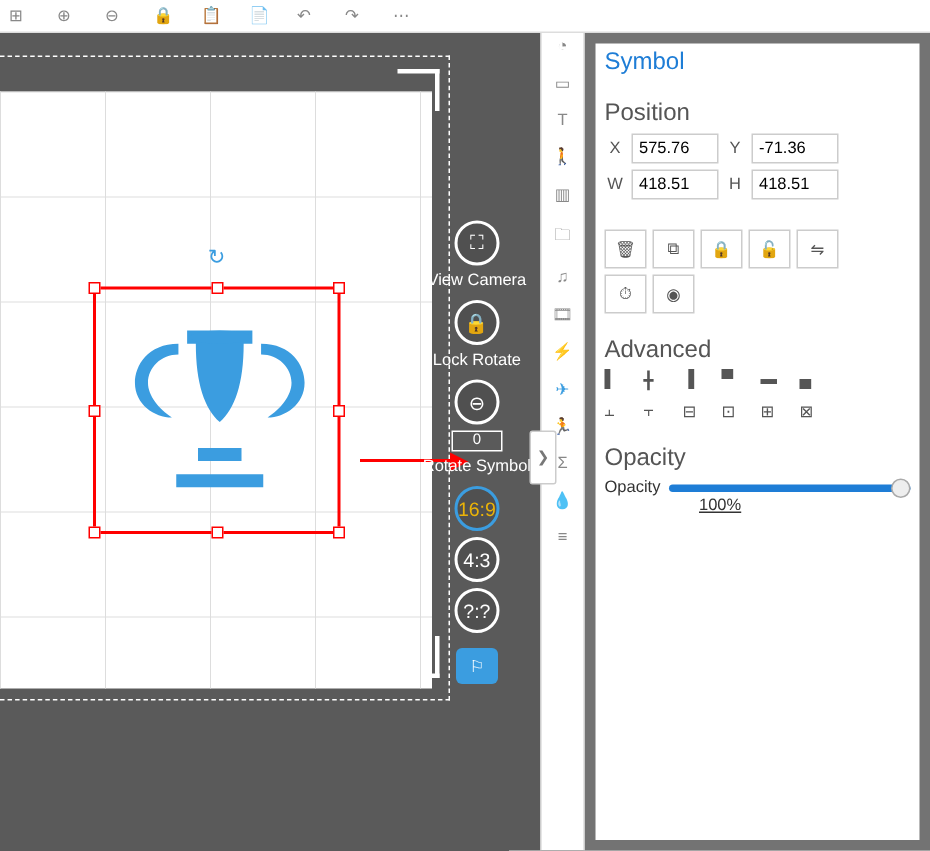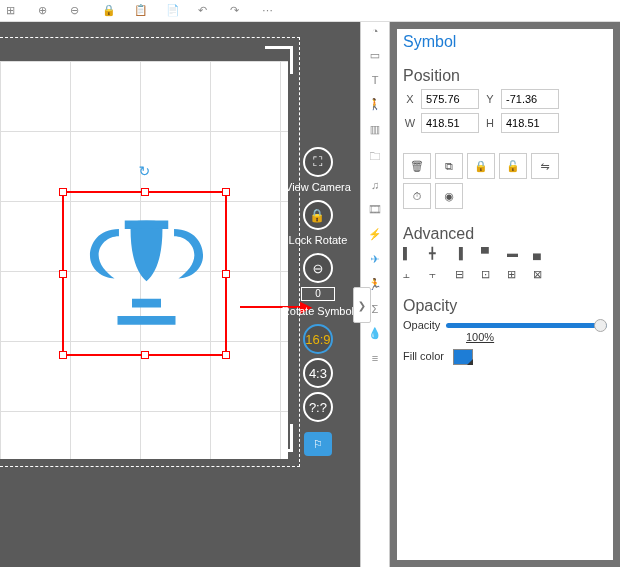--- a/index.html
+++ b/index.html
@@ -185,20 +185,16 @@
 
       <div class="sect">
         <div class="sectlbl">Opacity</div>
         <div class="slider-row">
           <span>Opacity</span>
           <div class="slider">
               <div class="sknob"></div>
             </div>
         </div>
         <div class="pct">100%</div>
-        <div style="margin-top:6px">
-          <span>Fill color</span>
-          <span class="swatch"></span>
-        </div>
       </div>
     </div>
   </div>
 </div>
 
 </body></html>

